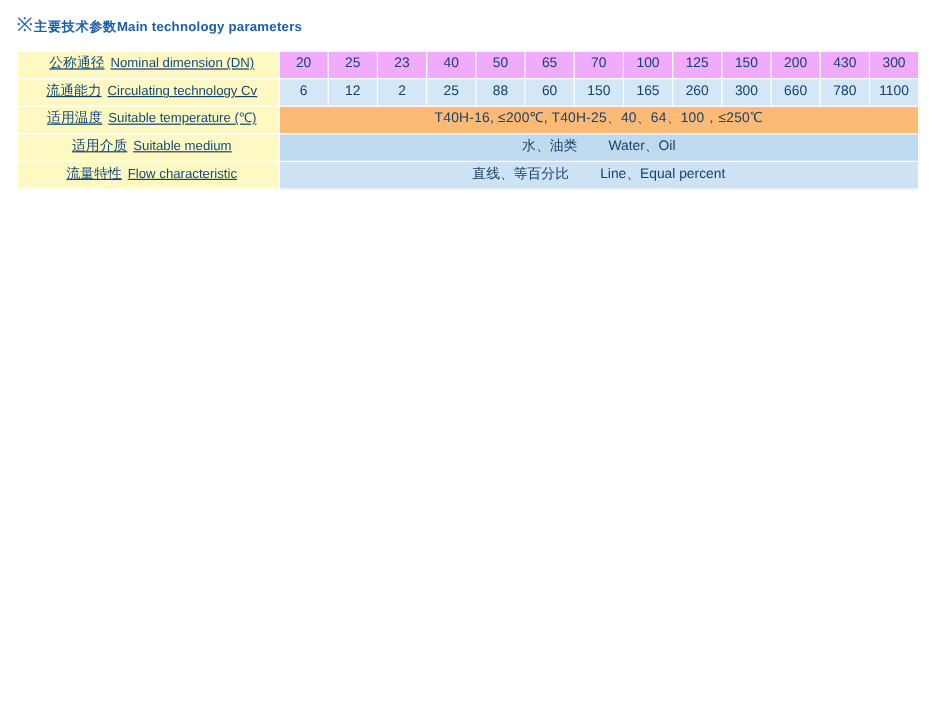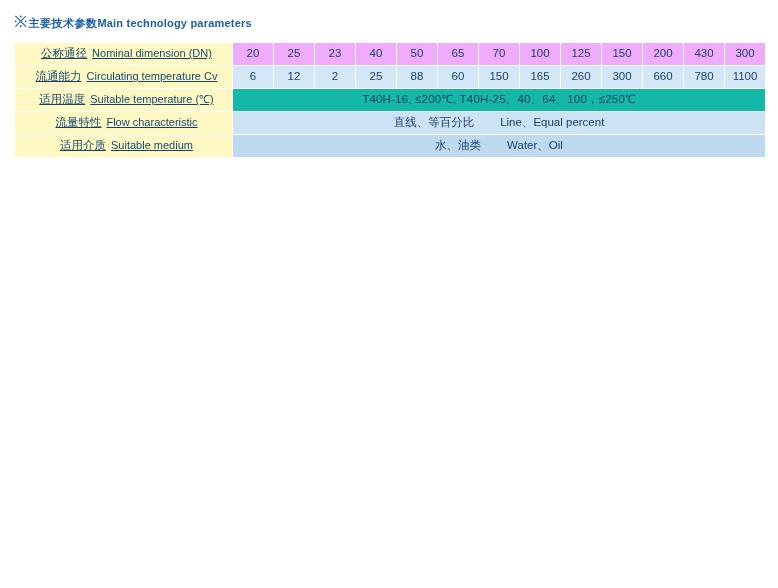--- a/index.html
+++ b/index.html
@@ -89,21 +89,21 @@
     margin-left: 5px;
   }
 
   .val-dark {
     background: #f0abfc;
   }
   .val-light {
     background: #d3e7f6;
   }
   .wide {
-    background: #14b8a6;
+    background: #fdba74;
     font-size: 11.5px;
     letter-spacing: 0.2px;
   }
   .wide-alt {
     background: #bfdaef;
     font-size: 11.5px;
   }
   .wide-alt2 {
     background: #cde2f3;
     font-size: 11.5px;
@@ -156,21 +156,21 @@
         <td class="val-dark">70</td>
         <td class="val-dark">100</td>
         <td class="val-dark">125</td>
         <td class="val-dark">150</td>
         <td class="val-dark">200</td>
         <td class="val-dark">430</td>
         <td class="val-dark">300</td>
       </tr>
       <tr>
         <td class="lbl">
-          <span class="cn">流通能力</span><span class="en">Circulating temperature Cv</span>
+          <span class="cn">流通能力</span><span class="en">Circulating technology Cv</span>
         </td>
         <td class="val-light">6</td>
         <td class="val-light">12</td>
         <td class="val-light">2</td>
         <td class="val-light">25</td>
         <td class="val-light">88</td>
         <td class="val-light">60</td>
         <td class="val-light">150</td>
         <td class="val-light">165</td>
         <td class="val-light">260</td>
@@ -180,30 +180,30 @@
         <td class="val-light">1100</td>
       </tr>
       <tr>
         <td class="lbl">
           <span class="cn">适用温度</span><span class="en">Suitable temperature (℃)</span>
         </td>
         <td class="wide" colspan="13">T40H-16,  ≤200℃, T40H-25、40、64、100，≤250℃</td>
       </tr>
       <tr>
         <td class="lbl">
+          <span class="cn">适用介质</span><span class="en">Suitable medium</span>
+        </td>
+        <td class="wide-alt" colspan="13">
+          <span>水、油类</span><span class="gap-en">Water、Oil</span>
+        </td>
+      </tr>
+      <tr>
+        <td class="lbl">
           <span class="cn">流量特性</span><span class="en">Flow characteristic</span>
         </td>
         <td class="wide-alt2" colspan="13">
           <span>直线、等百分比</span><span class="gap-en">Line、Equal percent</span>
         </td>
       </tr>
-      <tr>
-        <td class="lbl">
-          <span class="cn">适用介质</span><span class="en">Suitable medium</span>
-        </td>
-        <td class="wide-alt" colspan="13">
-          <span>水、油类</span><span class="gap-en">Water、Oil</span>
-        </td>
-      </tr>
     </tbody>
   </table>
 
 </div>
 
 </body></html>

